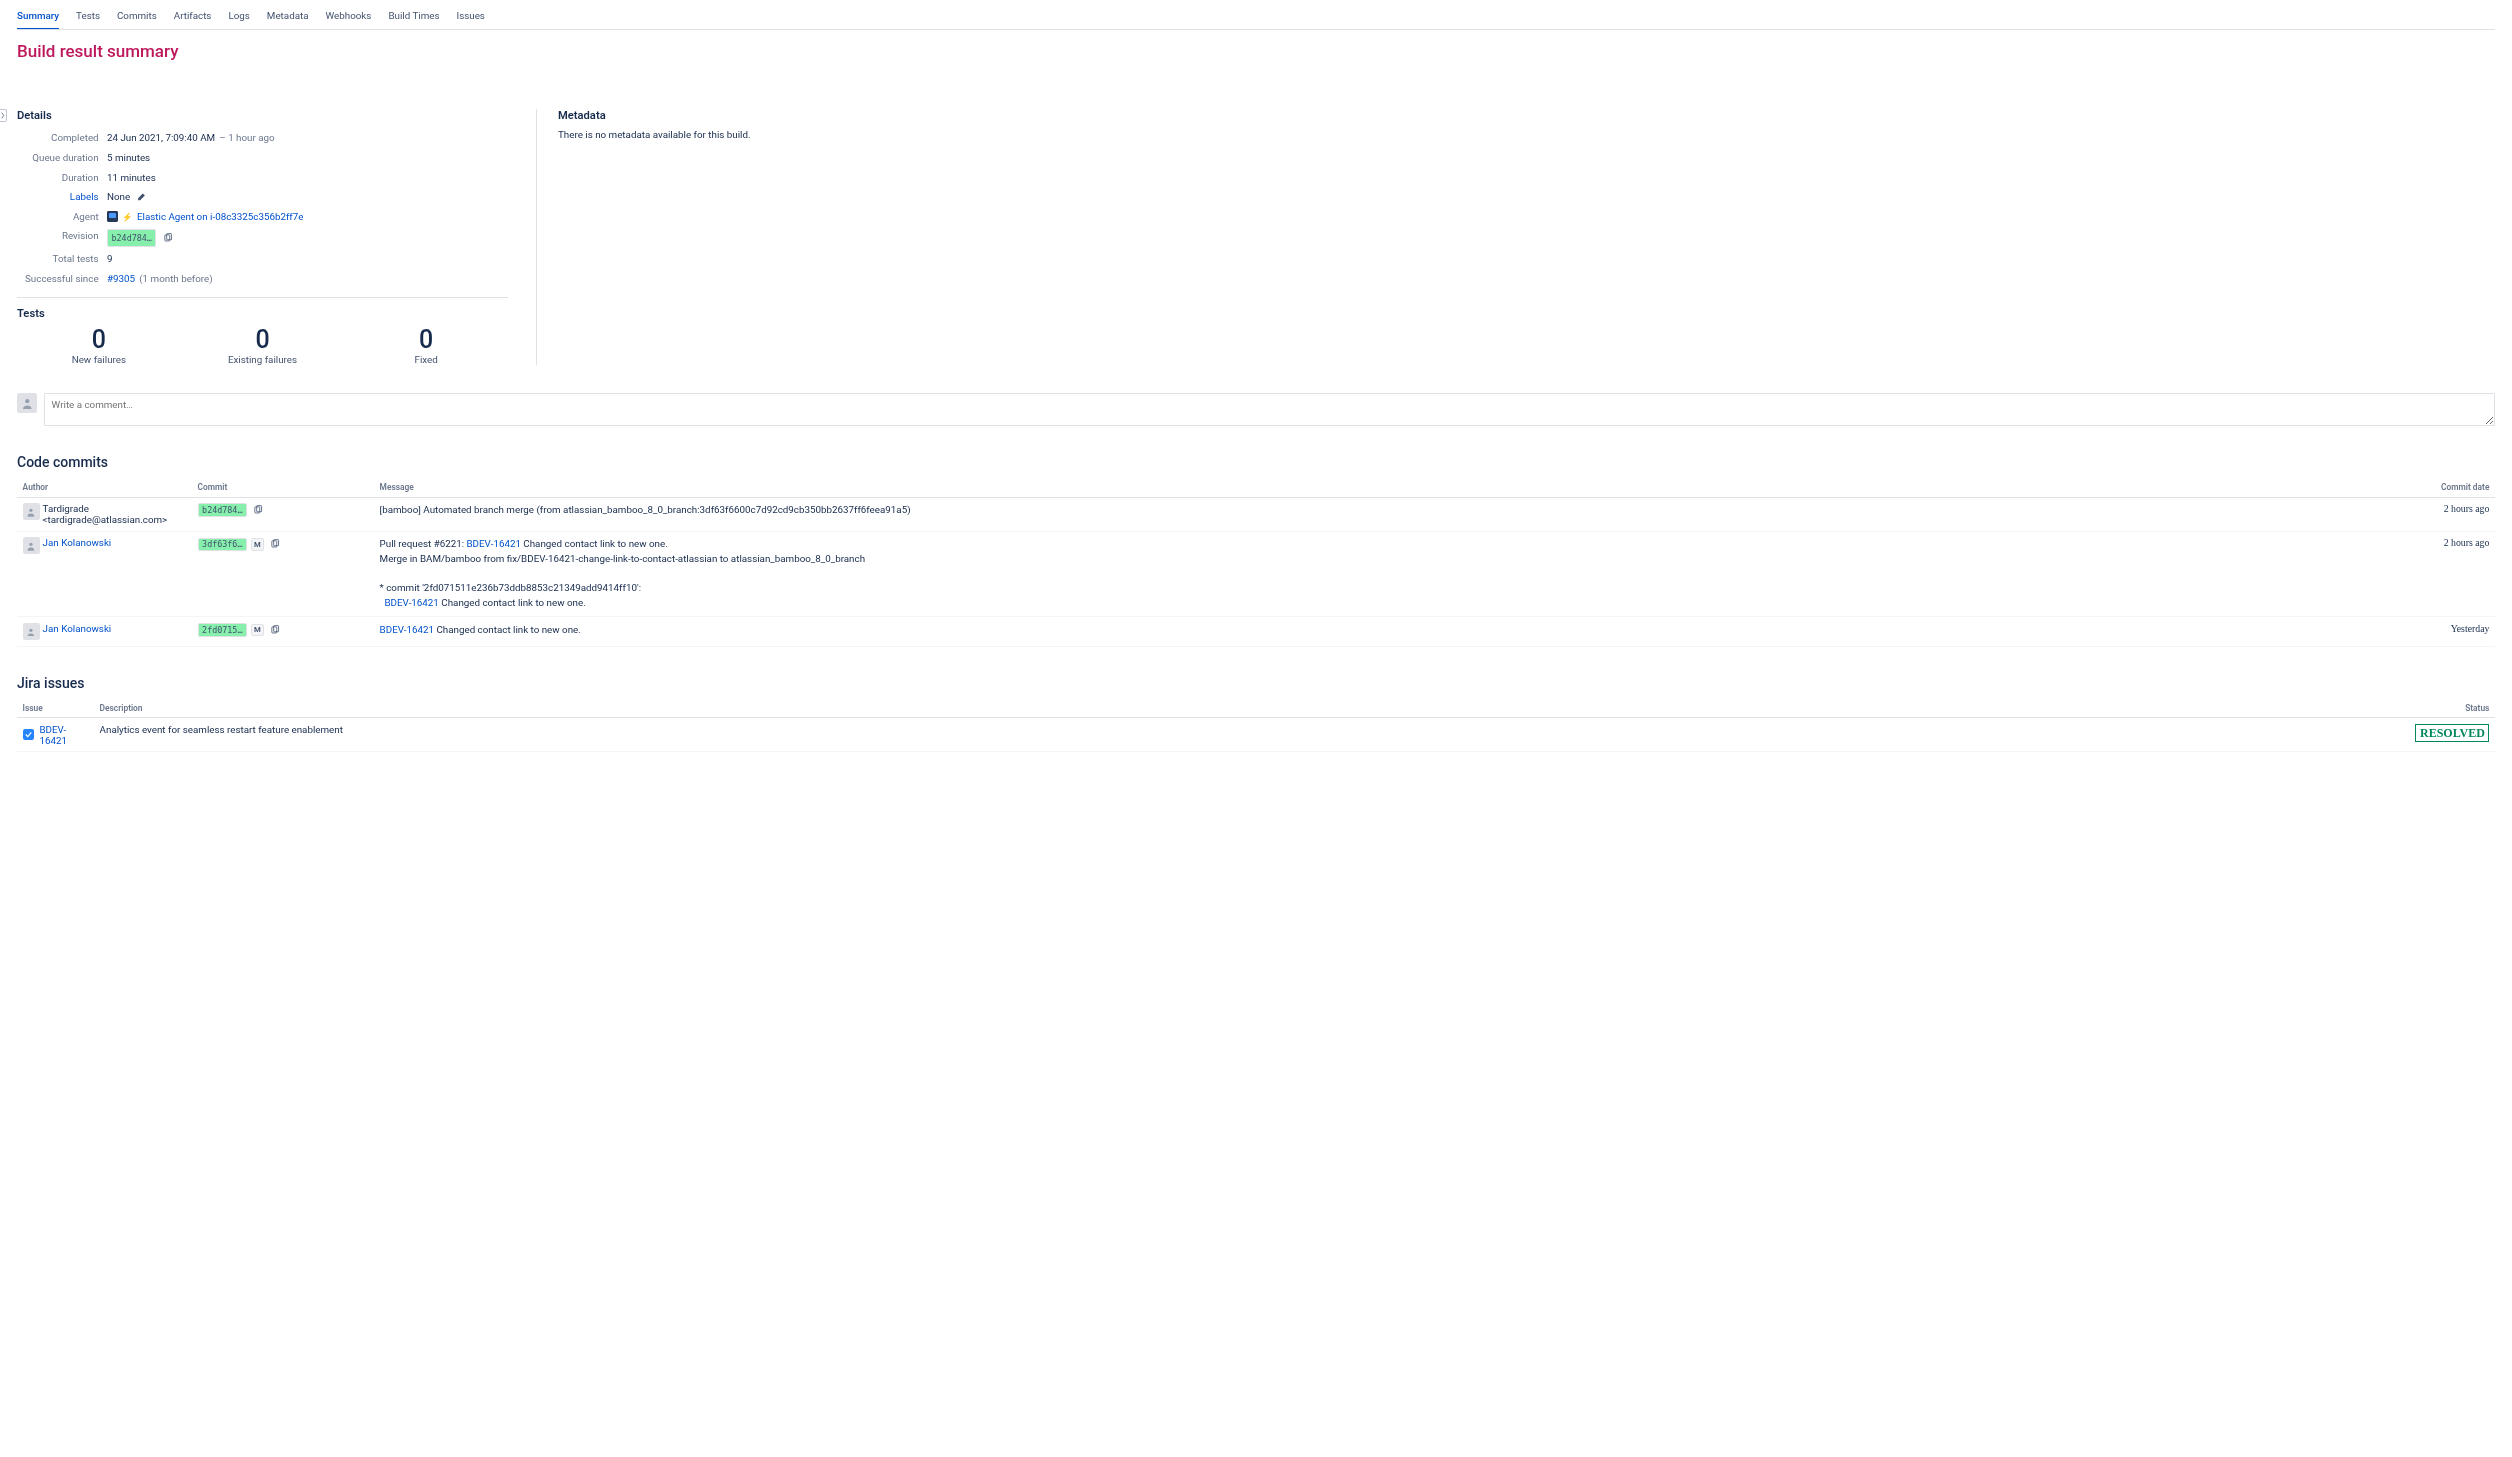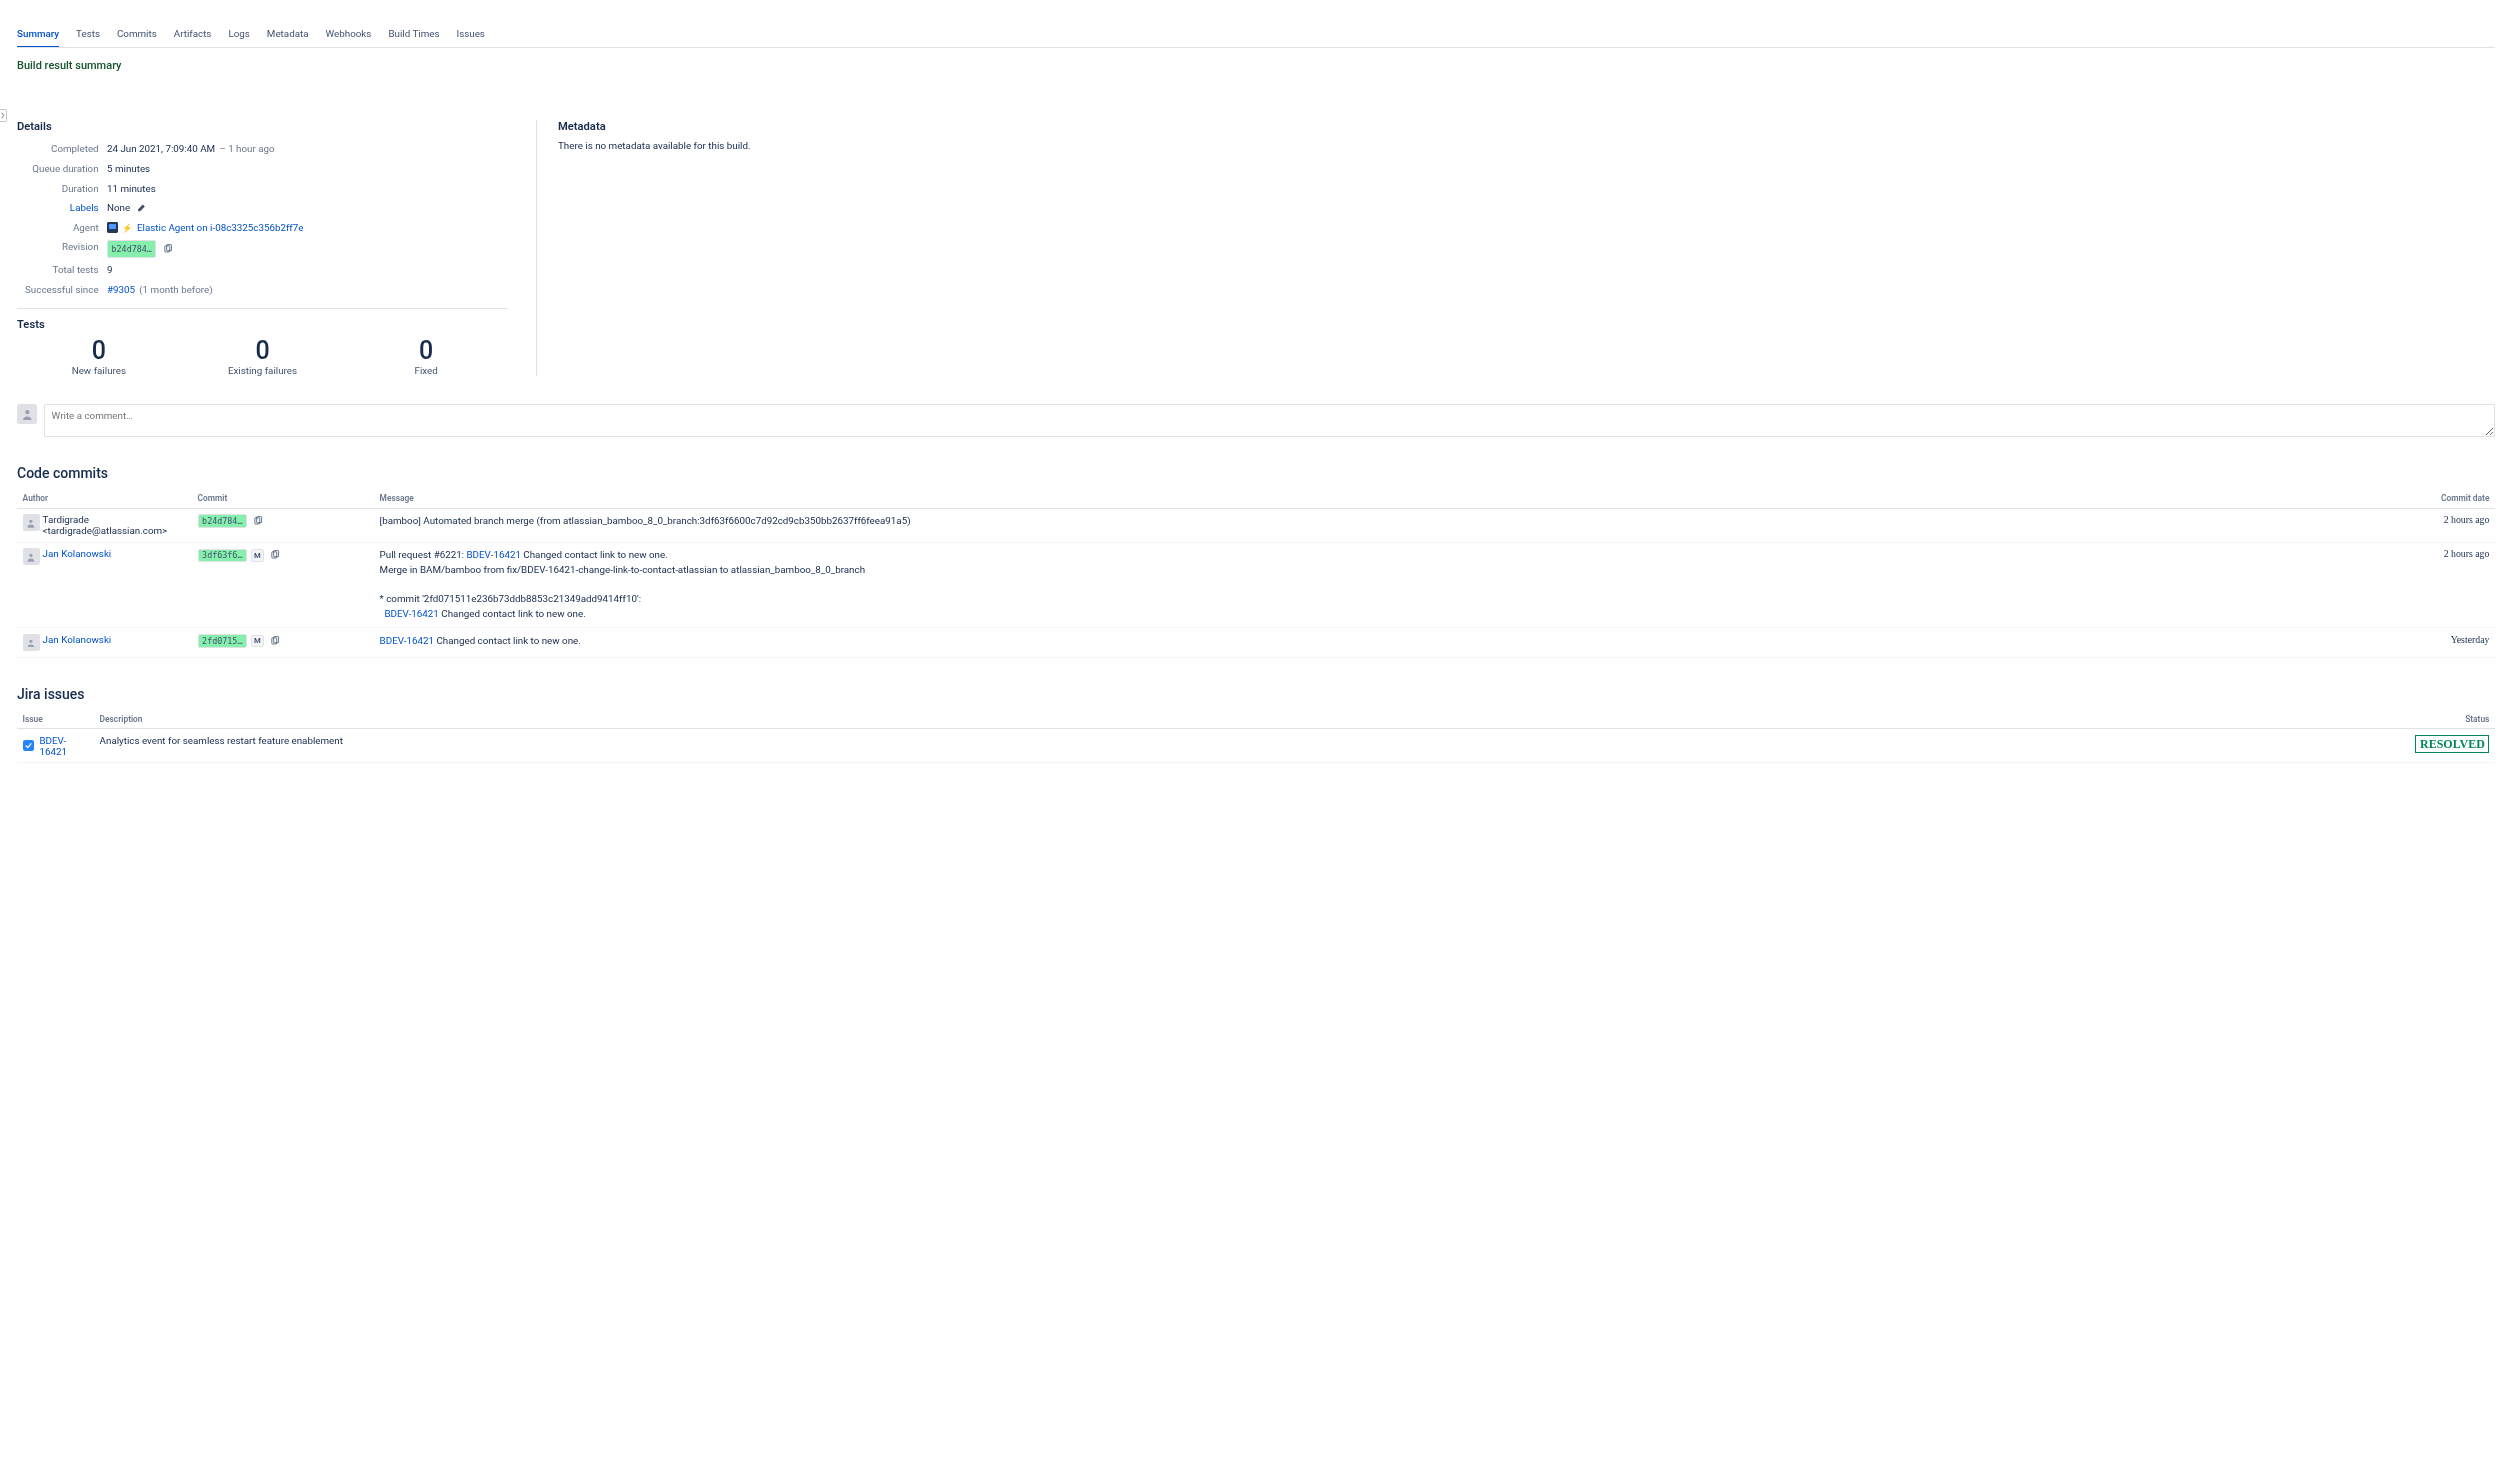--- a/index.html
+++ b/index.html
@@ -7,38 +7,38 @@
     font-family: -apple-system, BlinkMacSystemFont, "Segoe UI", Roboto, Helvetica, Arial, sans-serif;
     font-size: 9.8px;
     color: #172b4d;
     background: #fff;
     padding: 0 17px 17px 17px;
   }
   .tabs {
     display: flex;
     gap: 17px;
     border-bottom: 0.7px solid #dfe1e6;
-    padding-top: 24px;
+    padding-top: 6px;
   }
   .tab {
     padding: 4.2px 0 7px 0;
     color: #42526e;
     cursor: pointer;
     font-size: 9.8px;
   }
   .tab.active {
     color: #0052cc;
     border-bottom: 1.4px solid #0052cc;
     margin-bottom: -0.7px;
     font-weight: 500;
   }
   h1.page-title {
-    font-size: 11px;
+    font-size: 17px;
     font-weight: 500;
-    color: #14532d;
+    color: #be185d;
     margin: 11.2px 0 9.8px 0;
   }
   .two-col {
     display: flex;
     gap: 28px;
     margin-top: 48px;
   }
   .left-col { flex: 1; max-width: 491px; }
   .right-col { flex: 1; padding-left: 21px; border-left: 0.7px solid #dfe1e6; }
   h2.section-title {

